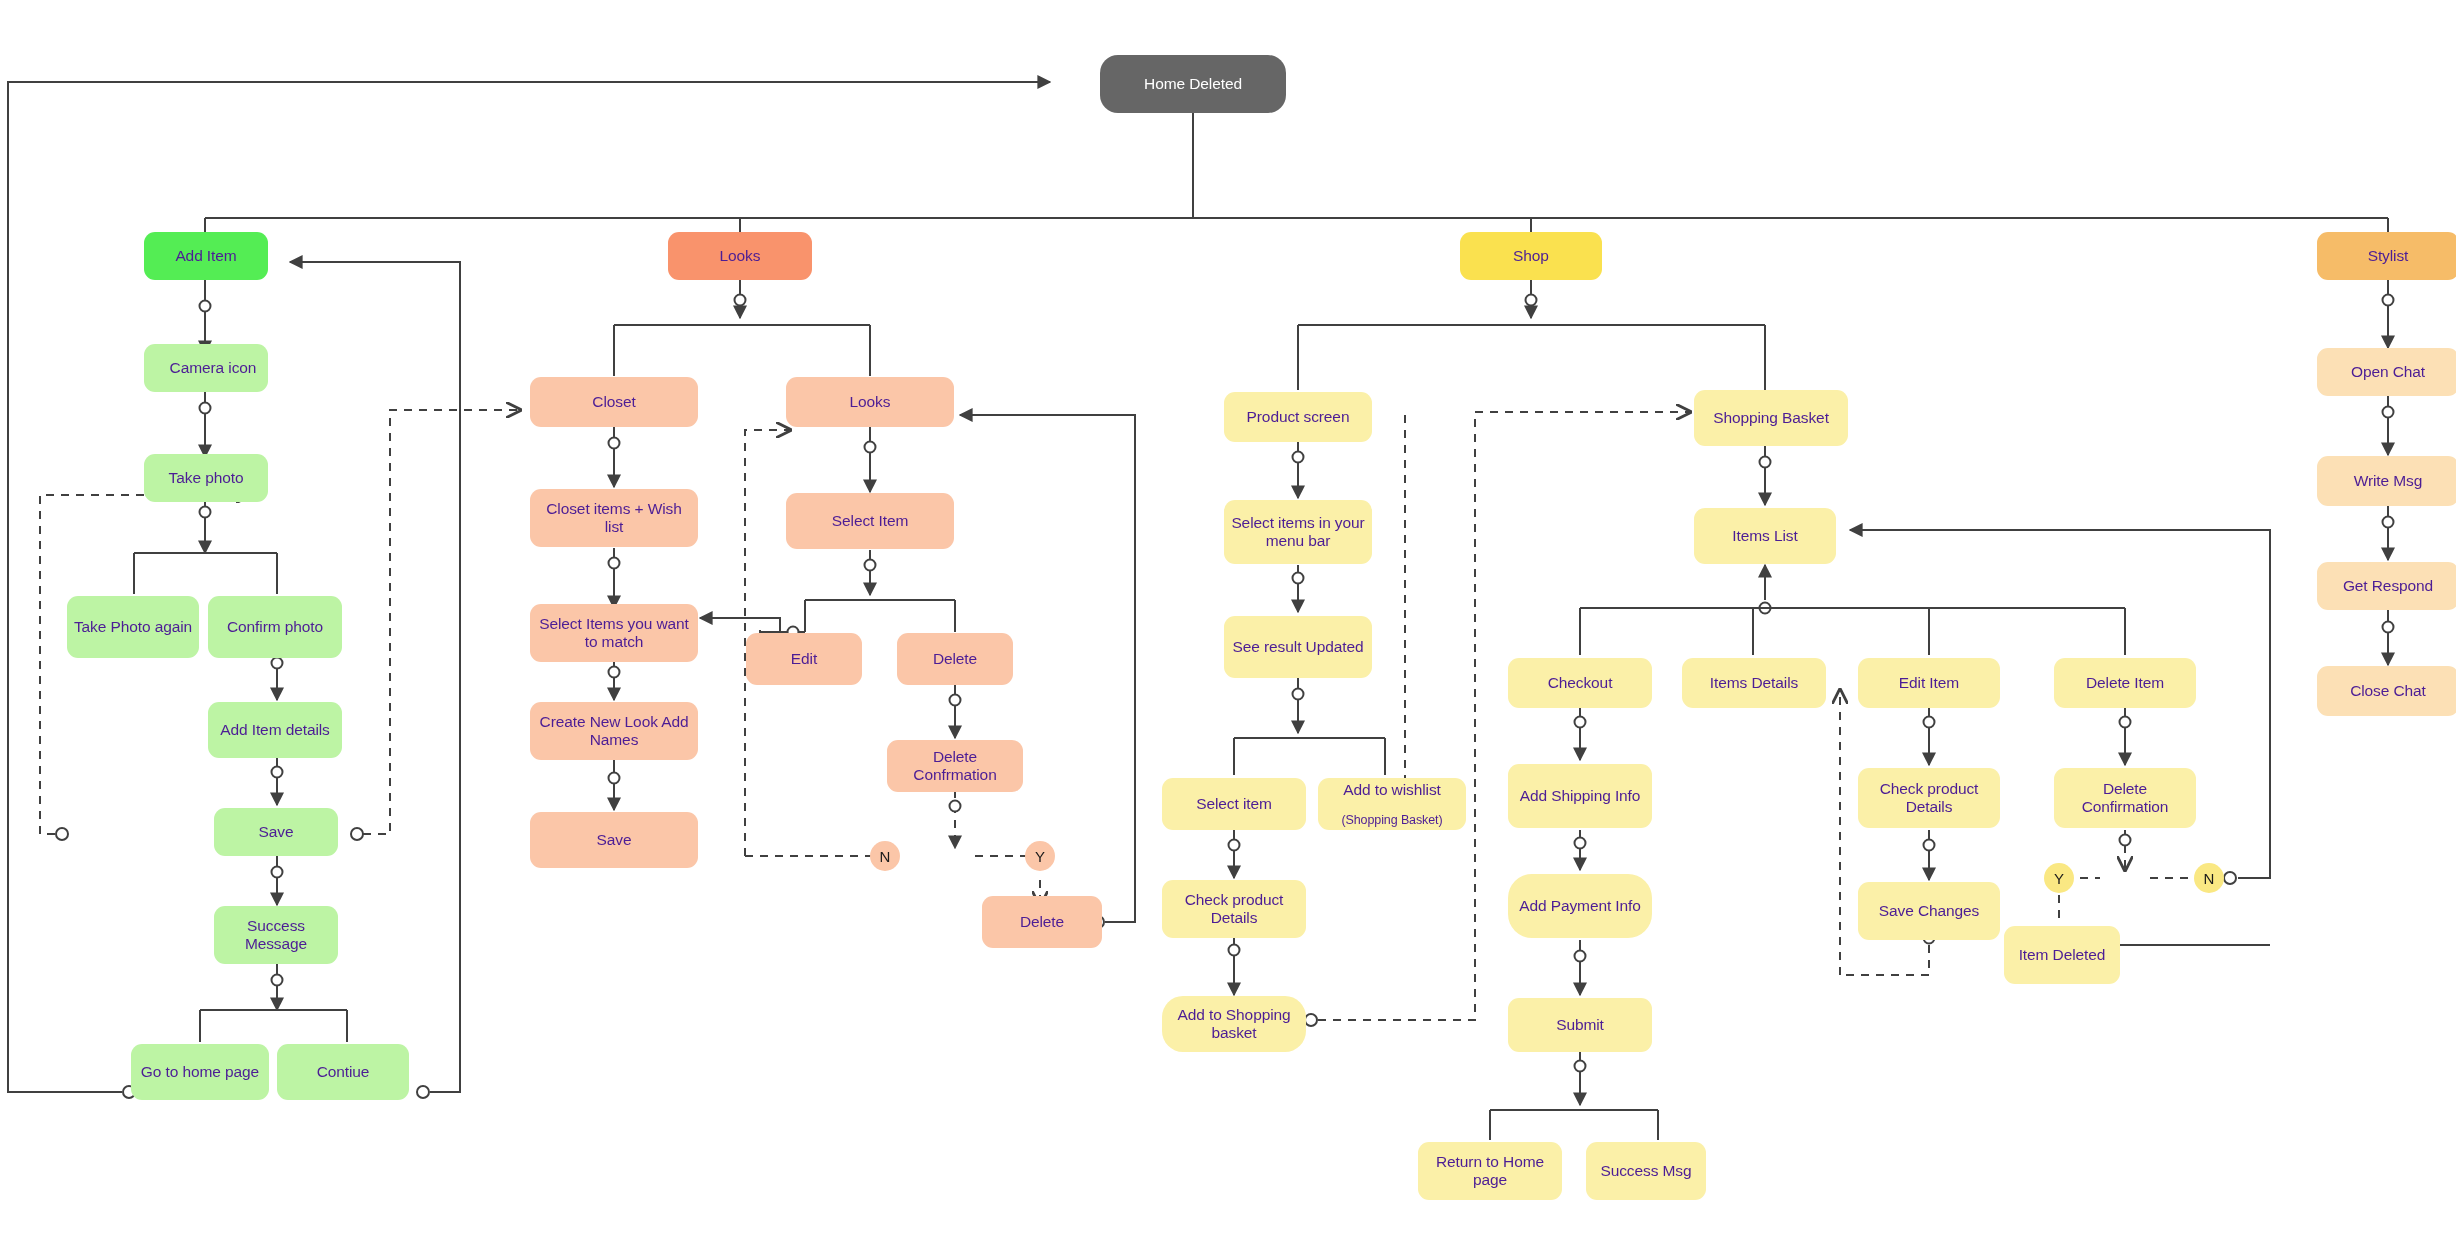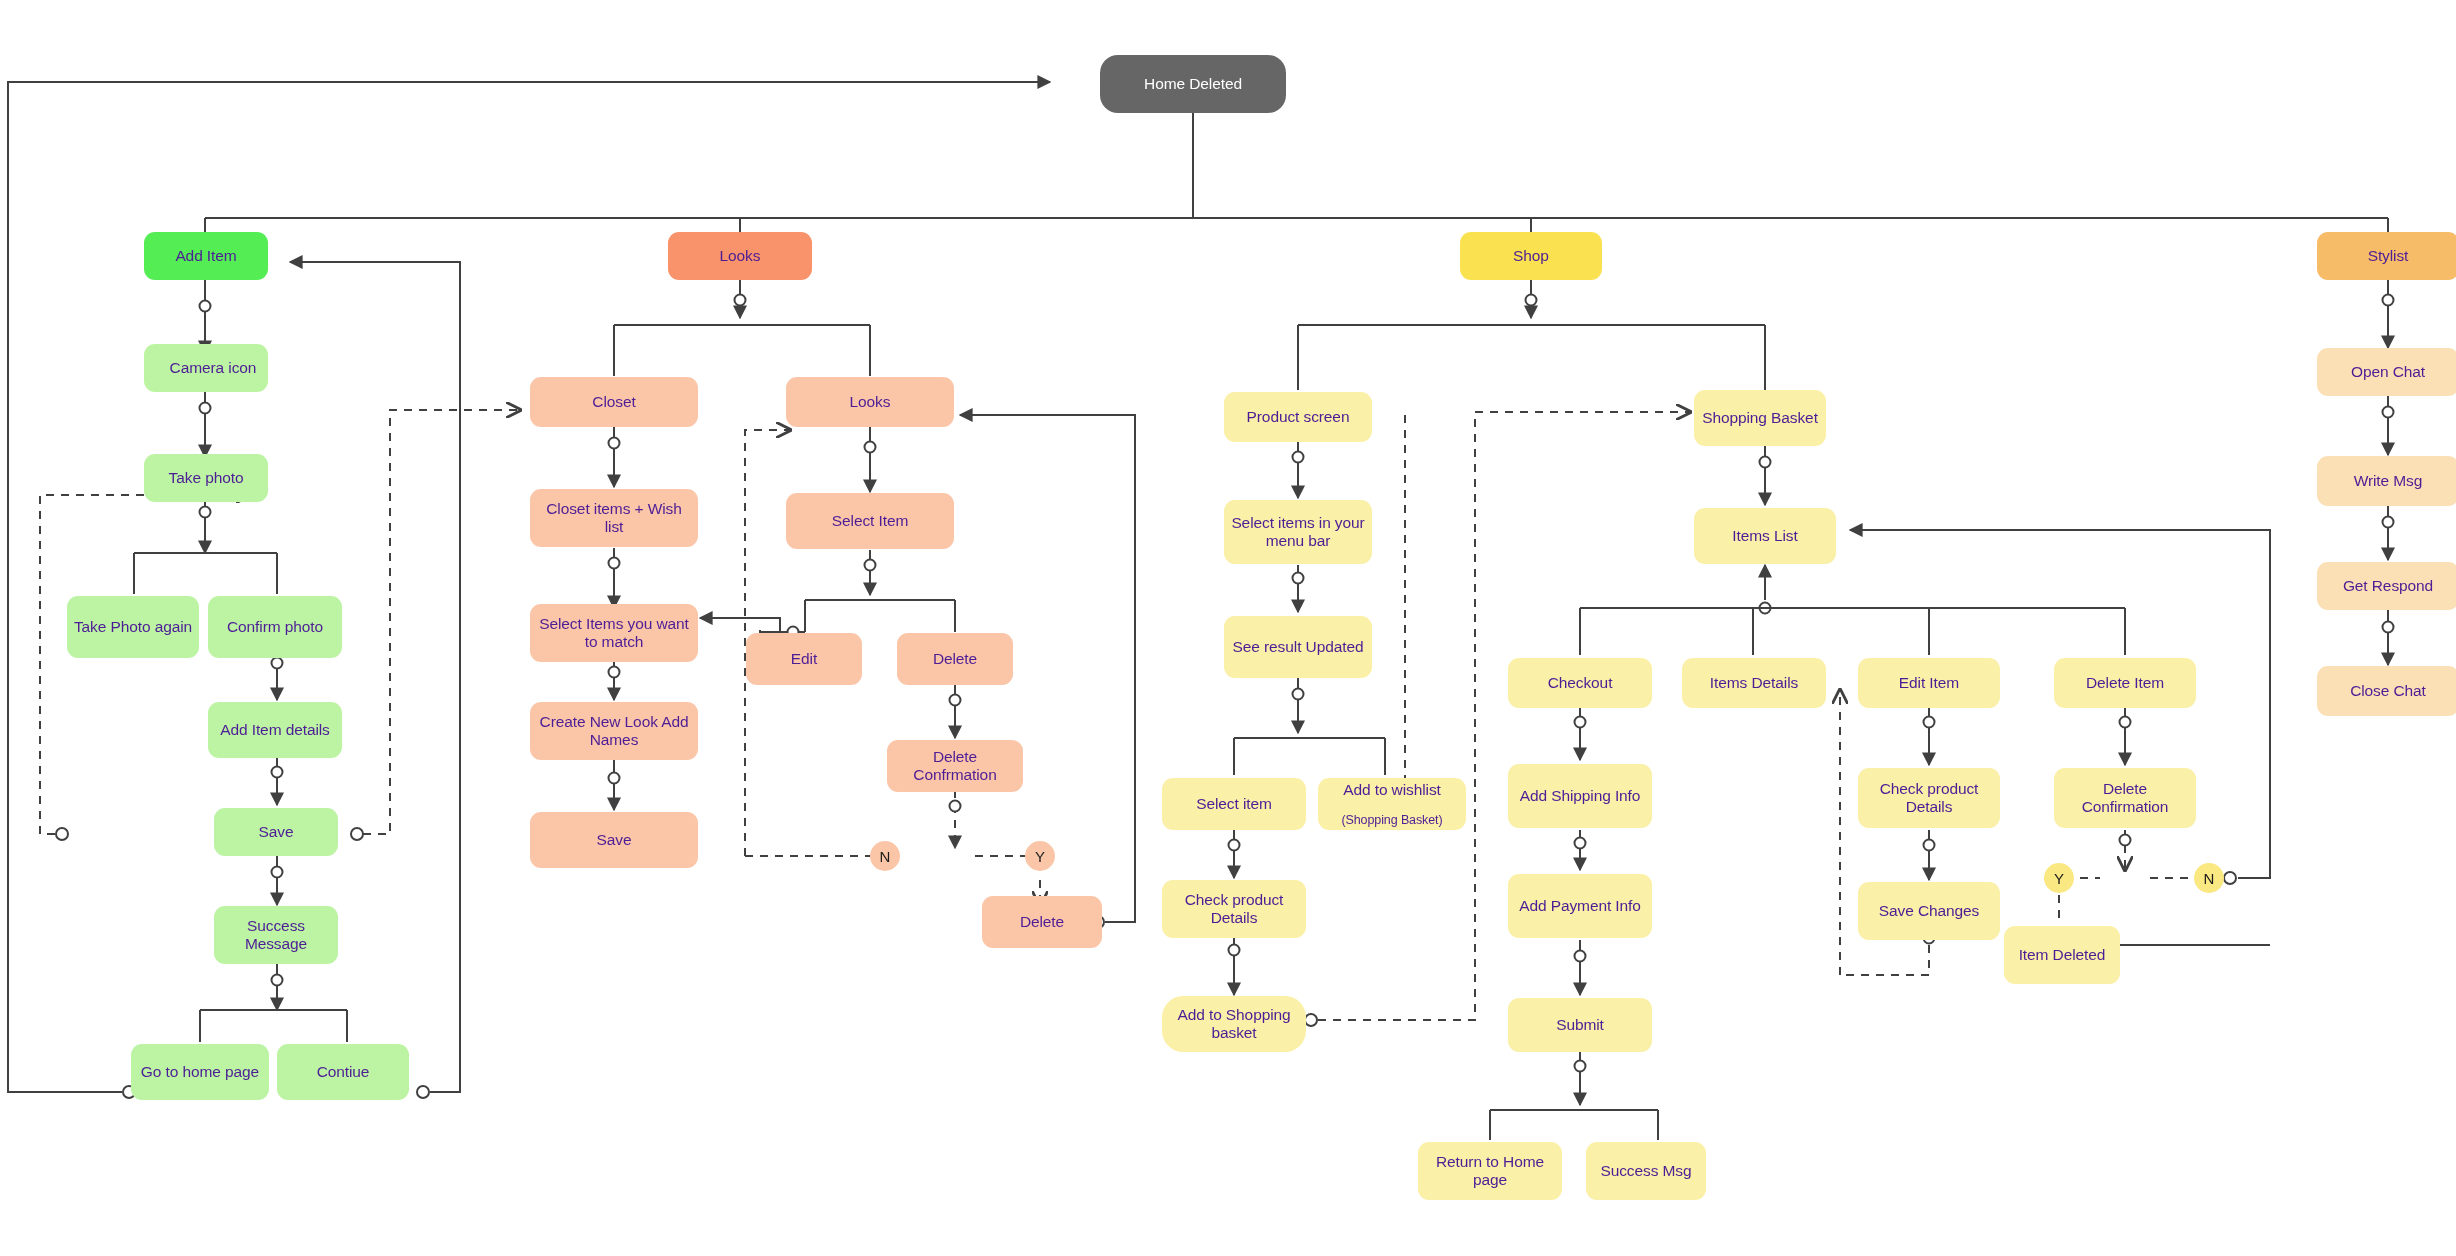--- a/index.html
+++ b/index.html
@@ -305,42 +305,42 @@
   <div class="node yellow-light" style="left:1318px;top:778px;width:148px;height:52px;flex-direction:column;justify-content:space-between;">
     <span>Add to wishlist</span>
     <span class="sub">(Shopping Basket)</span>
   </div>
   <div class="node yellow-light" style="left:1162px;top:880px;width:144px;height:58px;">
     <span>Check product Details</span>
   </div>
   <div class="node yellow-light" style="left:1162px;top:996px;width:144px;height:56px;border-radius:21px;">
     <span>Add to Shopping basket</span>
   </div>
-  <div class="node yellow-light" style="left:1694px;top:390px;width:132px;height:56px;align-items:center;">
+  <div class="node yellow-light" style="left:1694px;top:390px;width:154px;height:56px;align-items:center;">
     <span>Shopping Basket</span>
   </div>
   <div class="node yellow-light" style="left:1694px;top:508px;width:142px;height:56px;">
     <span>Items List</span>
   </div>
   <div class="node yellow-light" style="left:1508px;top:658px;width:144px;height:50px;">
     <span>Checkout</span>
   </div>
   <div class="node yellow-light" style="left:1682px;top:658px;width:144px;height:50px;">
     <span>Items Details</span>
   </div>
   <div class="node yellow-light" style="left:1858px;top:658px;width:142px;height:50px;">
     <span>Edit Item</span>
   </div>
   <div class="node yellow-light" style="left:2054px;top:658px;width:142px;height:50px;">
     <span>Delete Item</span>
   </div>
   <div class="node yellow-light" style="left:1508px;top:764px;width:144px;height:64px;">
     <span>Add Shipping Info</span>
   </div>
-  <div class="node yellow-light" style="left:1508px;top:874px;width:144px;height:64px;">
+  <div class="node yellow-light" style="left:1508px;top:874px;width:144px;height:64px;border-radius:24px;">
     <span>Add Payment Info</span>
   </div>
   <div class="node yellow-light" style="left:1508px;top:998px;width:144px;height:54px;">
     <span>Submit</span>
   </div>
   <div class="node yellow-light" style="left:1418px;top:1142px;width:144px;height:58px;">
     <span>Return to Home page</span>
   </div>
   <div class="node yellow-light" style="left:1586px;top:1142px;width:120px;height:58px;">
     <span>Success Msg</span>

